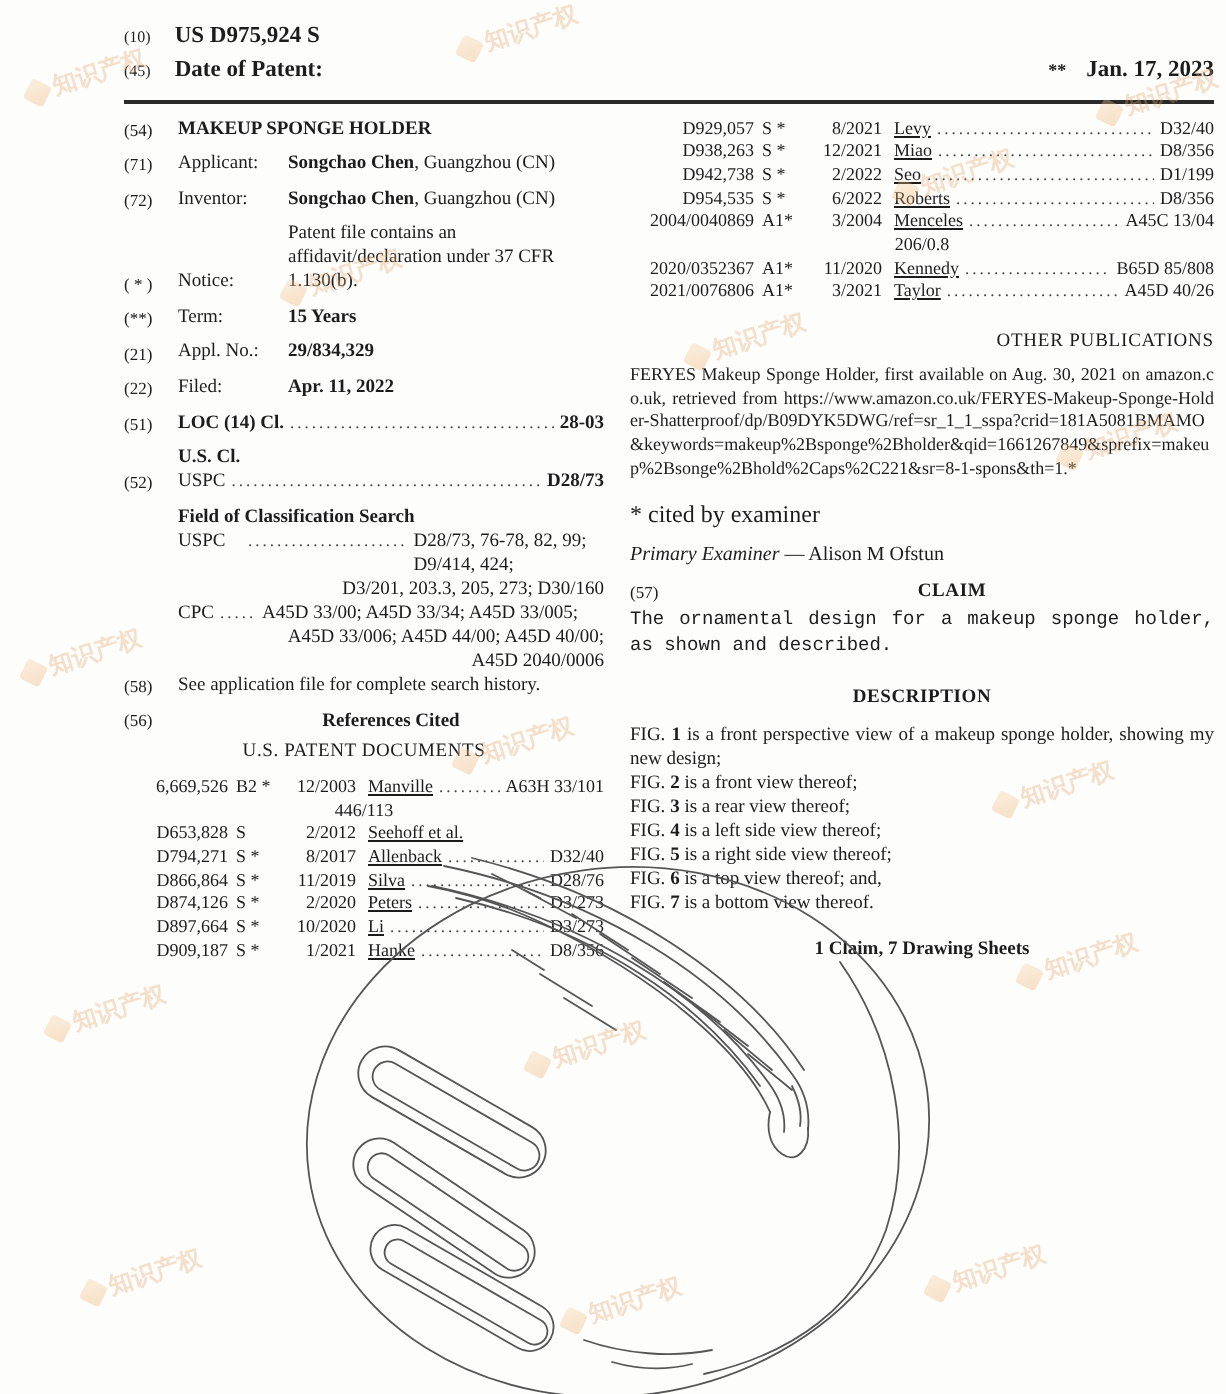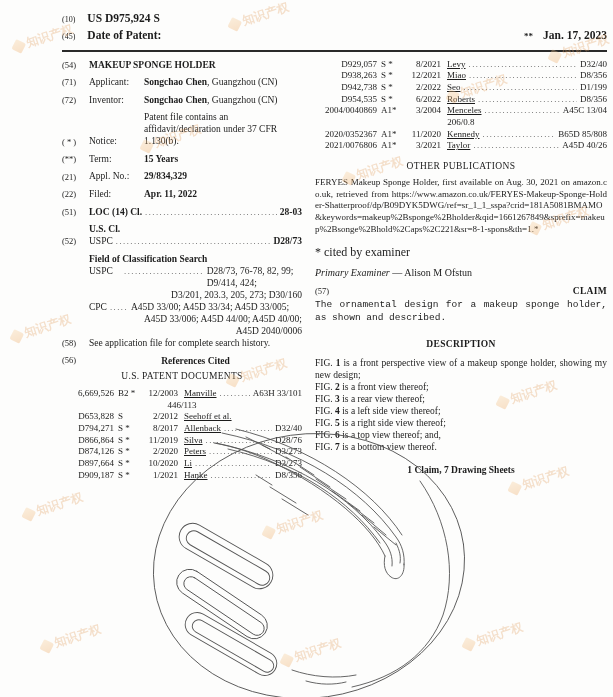--- a/index.html
+++ b/index.html
@@ -43,27 +43,27 @@
   .cit{font-size:9px;line-height:1.3;}
   .cit-row{display:flex;align-items:flex-end;min-width:0;}
   .c-num{width:52px;flex:none;text-align:right;}
   .c-kind{width:24px;flex:none;padding-left:4px;white-space:nowrap;}
   .c-date{width:36px;flex:none;text-align:right;}
   .c-name{padding-left:6px;white-space:nowrap;text-decoration:underline;}
   .c-cls{white-space:nowrap;}
   .c-cont{text-align:center;}
   .col-r .c-num{width:62px;}
   
-  .center-head{text-align:center;margin:8px 0 5px 0;letter-spacing:.4px;}
+  .center-head{text-align:right;margin:13px 0 5px 0;letter-spacing:.4px;}
   .pub{font-size:9px;text-align:justify;word-break:break-all;line-height:1.3;}
   .cited{font-size:12px;margin:9px 0 7px 0;}
   .examiner{font-size:10px;margin:2px 0 6px 0;}
   .sec-head{display:flex;margin:2px 0 2px 0;}
   .sec-head .e-code{width:30px;}
-  .sec-head .t{flex:1;text-align:right;font-weight:bold;letter-spacing:.3px;}
+  .sec-head .t{flex:1;text-align:center;font-weight:bold;letter-spacing:.3px;}
   .claim-text{text-align:justify;margin:1px 0 14px 0;font-family:Liberation Mono, monospace;}
   .desc-title{text-align:center;font-weight:bold;margin:6px 0 7px 0;letter-spacing:.3px;}
   .fig-line{text-align:justify;}
   .sheets{text-align:center;font-weight:bold;margin-top:11px;}
   
   .figure{position:absolute;left:0;top:423px;width:613px;height:274px;z-index:1;}
   .figure svg{display:block;}
   
   .wm-layer{position:absolute;inset:0;z-index:2;pointer-events:none;}
   .wm{position:absolute;display:flex;align-items:center;gap:3px;transform:rotate(-18deg);opacity:.33;}

